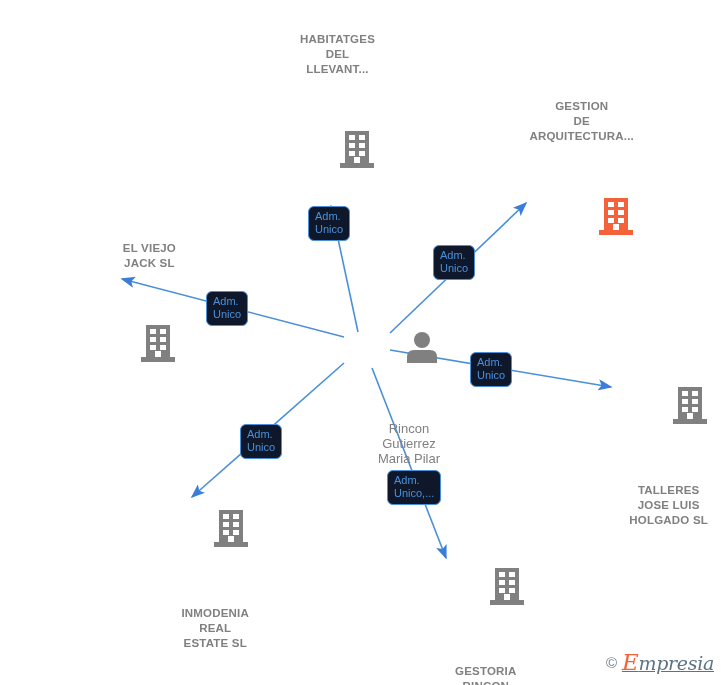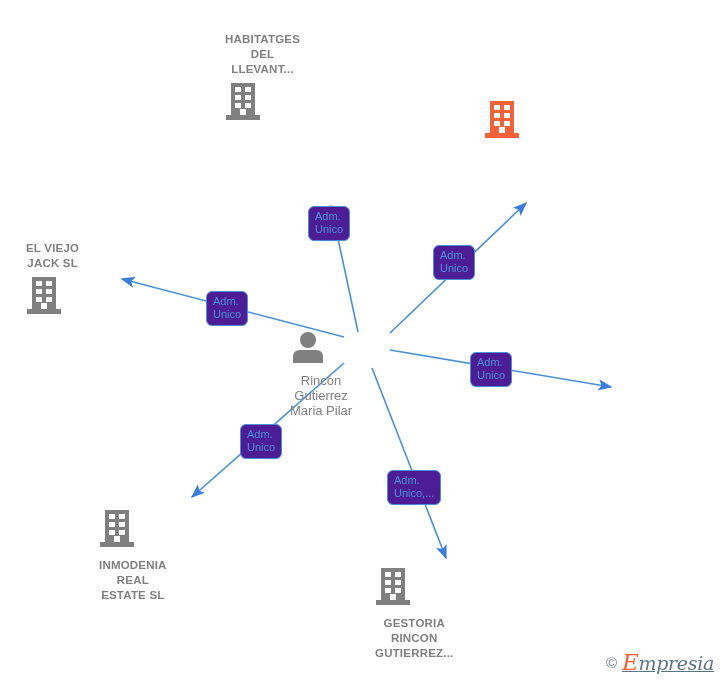--- a/index.html
+++ b/index.html
@@ -24,21 +24,22 @@
     width: 728px;
     height: 685px;
   }
   .node {
     position: absolute;
     width: 150px;
     margin-left: -75px;
     text-align: center;
     display: flex;
     flex-direction: column;
-    align-items: flex-start;
+    align-items: flex-end;
+    gap: 48px;
   }
   .node-label {
     font-size: 11.5px;
     font-weight: bold;
     line-height: 15px;
     color: #808080;
     letter-spacing: 0.2px;
     white-space: pre-line;
   }
   .node-label.person-label {
@@ -51,21 +52,21 @@
     line-height: 0;
   }
   .node.label-below .node-icon { order: 1; }
   .node.label-below .node-label { order: 2; margin-top: 10px; }
   .node.label-above .node-label { order: 1; margin-bottom: 4px; }
   .node.label-above .node-icon { order: 2; }
 
   .edge-label {
     position: absolute;
     box-sizing: border-box;
-    background: #4c1d95;
+    background: #0f172a;
     border: 1.3px solid #4a90d9;
     border-radius: 6px;
     color: #4a90d9;
     font-size: 11px;
     line-height: 13px;
     padding: 3px 6px 4px 6px;
     text-align: left;
     white-space: pre-line;
     font-family: "Liberation Sans", sans-serif;
   }
@@ -128,20 +129,23 @@
         <rect x="10" y="14" width="6" height="5" fill="#ffffff"></rect>
         <rect x="20" y="14" width="6" height="5" fill="#ffffff"></rect>
         <rect x="10" y="22" width="6" height="5" fill="#ffffff"></rect>
         <rect x="20" y="22" width="6" height="5" fill="#ffffff"></rect>
         <rect x="15" y="28" width="6" height="6" fill="#ffffff"></rect>
       </svg>
     </div>
   </div>
 
   <div class="node label-above" style="left:559px; top:99px;">
+    <div class="node-label">GESTION
+DE
+ARQUITECTURA...</div>
     <div class="node-icon">
       <svg width="36" height="40" viewBox="0 0 36 40" xmlns="http://www.w3.org/2000/svg">
         <rect x="6" y="2" width="24" height="32" fill="#f4623a"></rect>
         <rect x="1" y="34" width="34" height="5" fill="#f4623a"></rect>
         <rect x="10" y="6" width="6" height="5" fill="#ffffff"></rect>
         <rect x="20" y="6" width="6" height="5" fill="#ffffff"></rect>
         <rect x="10" y="14" width="6" height="5" fill="#ffffff"></rect>
         <rect x="20" y="14" width="6" height="5" fill="#ffffff"></rect>
         <rect x="10" y="22" width="6" height="5" fill="#ffffff"></rect>
         <rect x="20" y="22" width="6" height="5" fill="#ffffff"></rect>
@@ -161,20 +165,38 @@
         <rect x="20" y="6" width="6" height="5" fill="#ffffff"></rect>
         <rect x="10" y="14" width="6" height="5" fill="#ffffff"></rect>
         <rect x="20" y="14" width="6" height="5" fill="#ffffff"></rect>
         <rect x="10" y="22" width="6" height="5" fill="#ffffff"></rect>
         <rect x="20" y="22" width="6" height="5" fill="#ffffff"></rect>
         <rect x="15" y="28" width="6" height="6" fill="#ffffff"></rect>
       </svg>
     </div>
   </div>
 
+  <div class="node label-below" style="left:633px; top:385px;">
+    <div class="node-icon">
+      <svg width="36" height="40" viewBox="0 0 36 40" xmlns="http://www.w3.org/2000/svg">
+        <rect x="6" y="2" width="24" height="32" fill="#808080"></rect>
+        <rect x="1" y="34" width="34" height="5" fill="#808080"></rect>
+        <rect x="10" y="6" width="6" height="5" fill="#ffffff"></rect>
+        <rect x="20" y="6" width="6" height="5" fill="#ffffff"></rect>
+        <rect x="10" y="14" width="6" height="5" fill="#ffffff"></rect>
+        <rect x="20" y="14" width="6" height="5" fill="#ffffff"></rect>
+        <rect x="10" y="22" width="6" height="5" fill="#ffffff"></rect>
+        <rect x="20" y="22" width="6" height="5" fill="#ffffff"></rect>
+        <rect x="15" y="28" width="6" height="6" fill="#ffffff"></rect>
+      </svg>
+    </div>
+    <div class="node-label">TALLERES
+JOSE LUIS
+HOLGADO  SL</div>
+  </div>
 
   <div class="node label-below" style="left:174px; top:508px;">
     <div class="node-icon">
       <svg width="36" height="40" viewBox="0 0 36 40" xmlns="http://www.w3.org/2000/svg">
         <rect x="6" y="2" width="24" height="32" fill="#808080"></rect>
         <rect x="1" y="34" width="34" height="5" fill="#808080"></rect>
         <rect x="10" y="6" width="6" height="5" fill="#ffffff"></rect>
         <rect x="20" y="6" width="6" height="5" fill="#ffffff"></rect>
         <rect x="10" y="14" width="6" height="5" fill="#ffffff"></rect>
         <rect x="20" y="14" width="6" height="5" fill="#ffffff"></rect>

